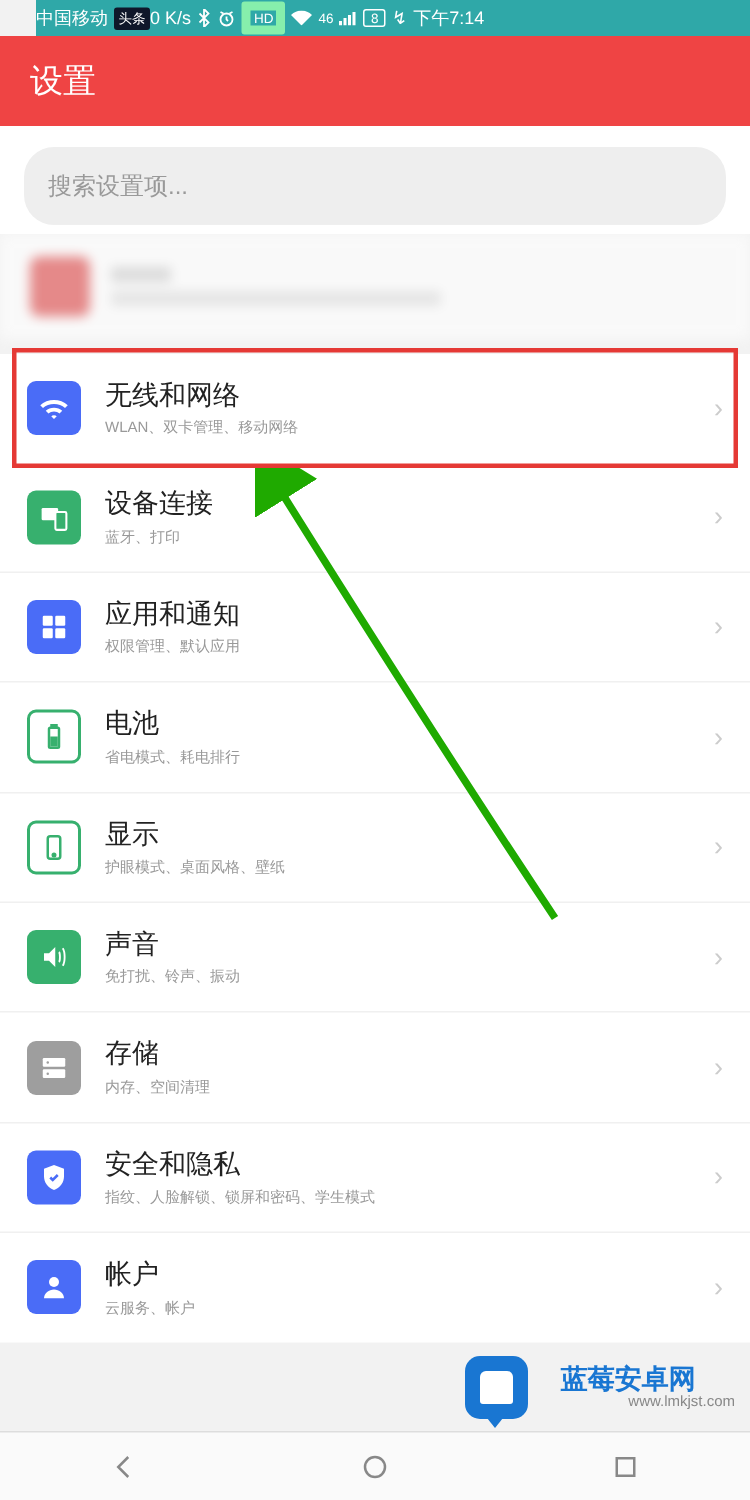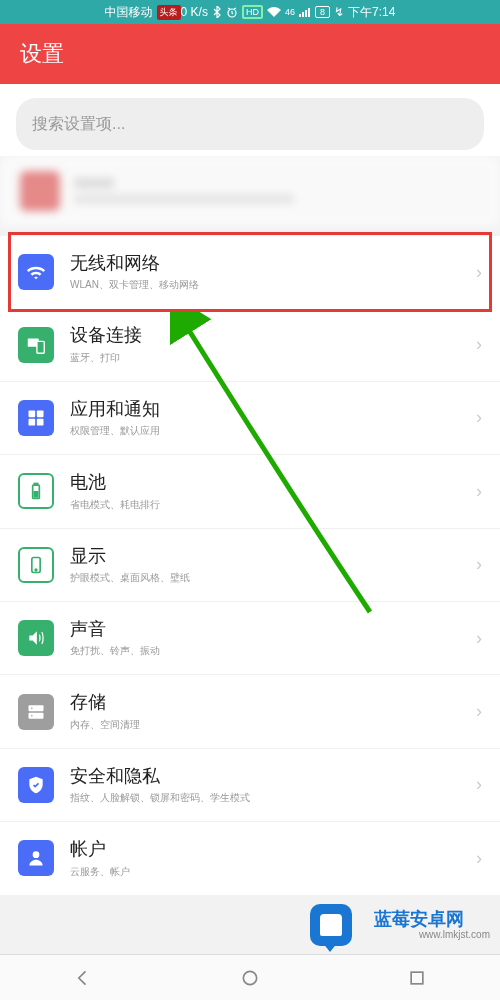--- a/index.html
+++ b/index.html
@@ -1,20 +1,20 @@
 <!DOCTYPE html>
 <html><head>
 <meta charset="utf-8">
 <style>
   * { margin: 0; padding: 0; box-sizing: border-box; font-family: -apple-system, "PingFang SC", "Microsoft YaHei", sans-serif; }
   body { width: 500px; height: 1000px; background: #f2f2f2; position: relative; overflow: hidden; }
-  .status-bar { height: 24px; background: #2fa8a8; color: #fff; font-size: 12px; display: flex; align-items: center; padding: 0 20px; justify-content: center; }
+  .status-bar { height: 24px; background: #2fa8a8; color: #fff; font-size: 12px; display: flex; align-items: center; padding: 0 0; justify-content: flex-start; margin-left: 24px; }
   .status-left { display: flex; align-items: center; gap: 4px; }
   .status-right { display: flex; align-items: center; gap: 4px; }
-  .badge-red { background: #b91c1c; color: #fff; font-size: 9px; padding: 1px 3px; border-radius: 2px; }
+  .badge-red { background: #0f172a; color: #fff; font-size: 9px; padding: 1px 3px; border-radius: 2px; }
   .header { height: 60px; background: #ef4444; color: #fff; display: flex; align-items: center; padding: 0 20px; font-size: 22px; }
   .search-wrap { padding: 14px 16px 6px; background: #fff; }
   .search-box { background: #eeeeee; border-radius: 20px; height: 52px; display: flex; align-items: center; padding: 0 16px; color: #999; font-size: 16px; }
   .profile-block { background: #fff; height: 70px; margin-bottom: 10px; display:flex; align-items:center; padding:0 20px; filter: blur(4px); opacity:0.6;}
   .profile-av { width:40px; height:40px; background:#d44; border-radius:6px; margin-right:14px;}
   .profile-txt1 { width:40px; height:10px; background:#ccc; margin-bottom:6px;}
   .profile-txt2 { width:220px; height:10px; background:#ddd;}
   .list { background: #fff; }
   .item { display: flex; align-items: center; padding: 16px 18px; border-bottom: 1px solid #f0f0f0; position: relative; }
   .item:last-child { border-bottom: none; }
@@ -49,21 +49,21 @@
       <svg width="10" height="12" viewBox="0 0 10 12" fill="none" stroke="#fff" stroke-width="1.2">
           <path d="M2 3l6 6-3 3V0l3 3-6 6"></path>
         </svg>
     </span>
     <span>
       <svg width="12" height="12" viewBox="0 0 12 12" fill="none" stroke="#fff" stroke-width="1.2">
           <circle cx="6" cy="7" r="4"></circle>
           <path d="M6 5v2l1 1M2 2l2 1M10 2l-2 1"></path>
         </svg>
     </span>
-    <span style="border:2px solid #86efac; padding:0 2px; font-size:9px; border-radius:2px;">HD</span>
+    <span style="border:6px solid #86efac; padding:0 2px; font-size:9px; border-radius:2px;">HD</span>
     <span>
       <svg width="14" height="10" viewBox="0 0 14 10" fill="#fff">
           <path d="M7 10L0 3C4 -1 10 -1 14 3z"></path>
         </svg>
     </span>
     <span style="font-size:9px;">46</span>
     <span>
       <svg width="12" height="10" viewBox="0 0 12 10" fill="#fff">
           <rect x="0" y="7" width="2" height="3"></rect>
           <rect x="3" y="5" width="2" height="5"></rect>

